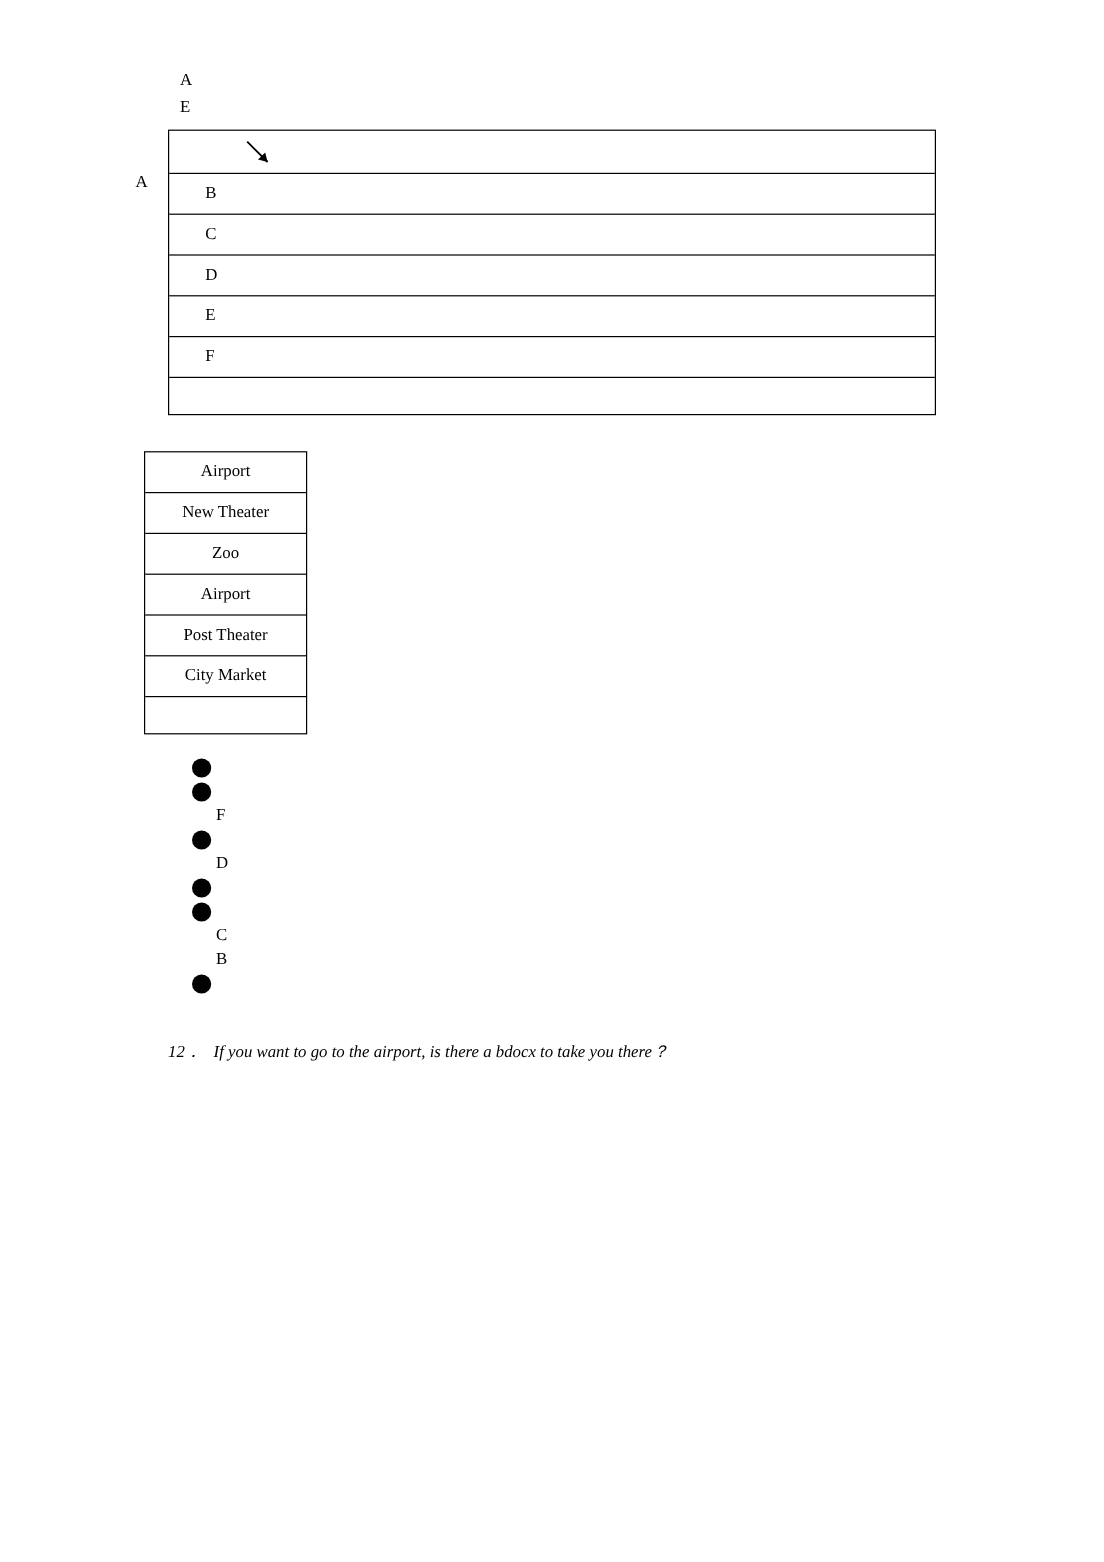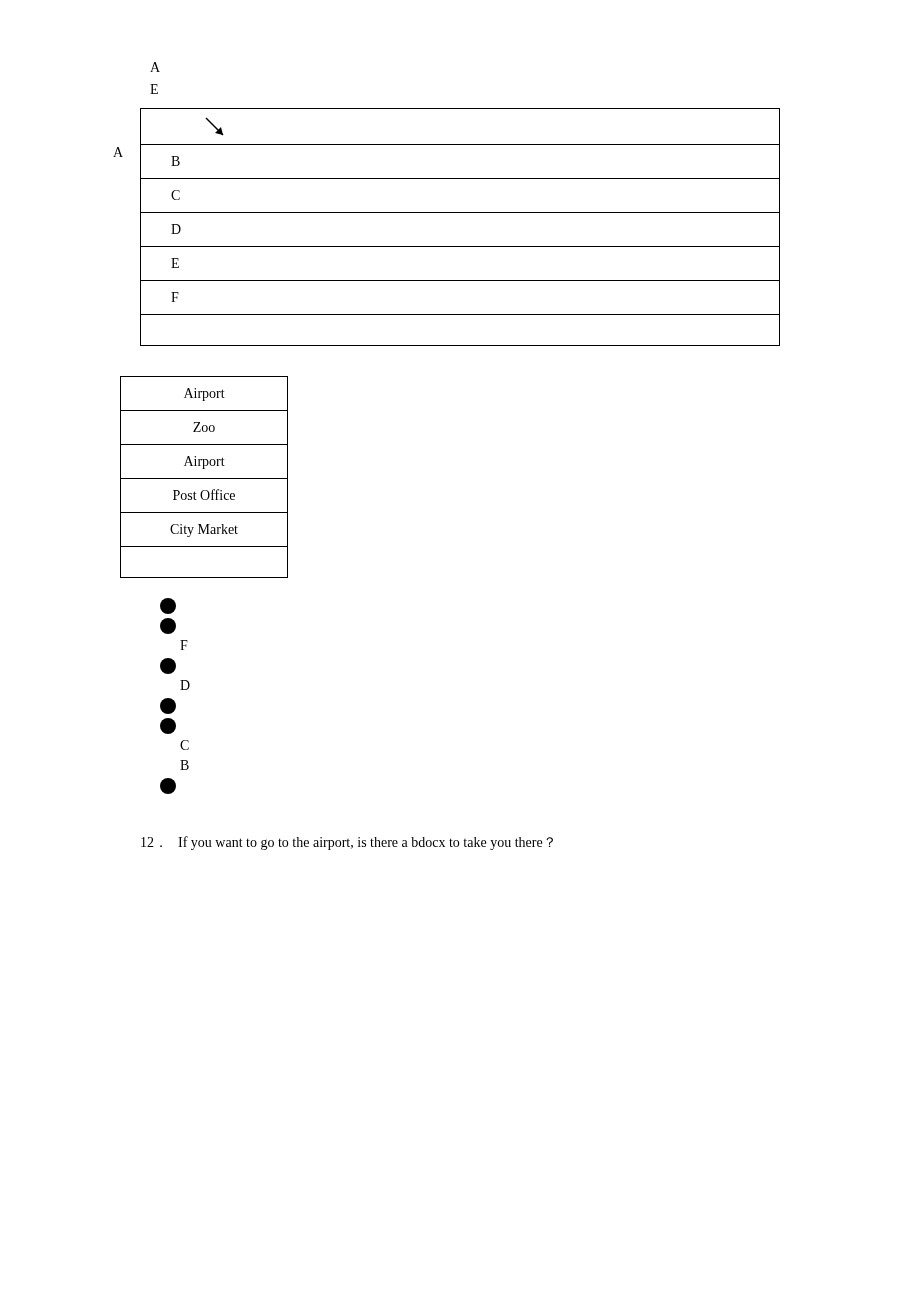--- a/index.html
+++ b/index.html
@@ -81,21 +81,21 @@
     }
 
     
     .second-section {
       display: flex;
       align-items: flex-start;
       margin-bottom: 20px;
     }
     .table-container-2 {
       border: 1px solid #000;
-      width: 168px;
+      width: 136px;
       margin-right: 32px;
       flex-shrink: 0;
     }
     .table-container-2 .table-row-item {
       padding: 6px 10px;
       text-align: center;
       justify-content: center;
       border-bottom: 1px solid #000;
       min-height: 34px;
     }
@@ -144,20 +144,21 @@
 
     
     .question-section {
       margin-top: 40px;
       margin-left: 60px;
     }
     .question-item {
       display: flex;
       align-items: flex-start;
       font-size: 14px;
+      font-style: italic;
     }
     .question-number {
       margin-right: 8px;
       min-width: 30px;
     }
   </style>
 </head>
 <body>
 
 <div class="page-content">
@@ -200,27 +201,30 @@
       <div class="table-row-empty"></div>
     </div>
   </div>
 
   <div class="second-section" style="position:relative; margin-top: 20px; margin-left: 40px;">
     <div class="table-container-2">
       <div class="table-row-item">
         <span>Airport</span>
       </div>
       <div class="table-row-item">
+        <span>New Theater</span>
+      </div>
+      <div class="table-row-item">
         <span>Zoo</span>
       </div>
       <div class="table-row-item">
         <span>Airport</span>
       </div>
       <div class="table-row-item">
-        <span>Post Office</span>
+        <span>Post Theater</span>
       </div>
       <div class="table-row-item">
         <span>City Market</span>
       </div>
       <div class="table-row-empty"></div>
     </div>
 
   </div>
 
   <div class="bullet-section">

